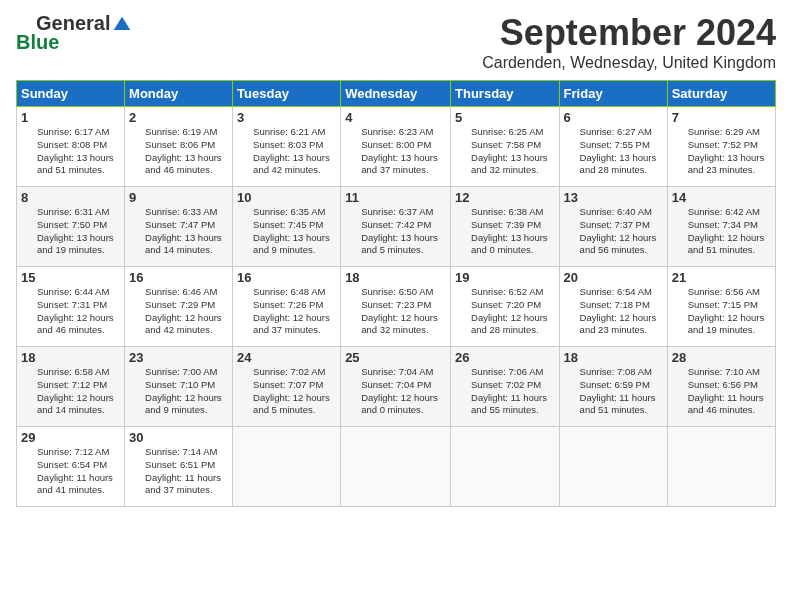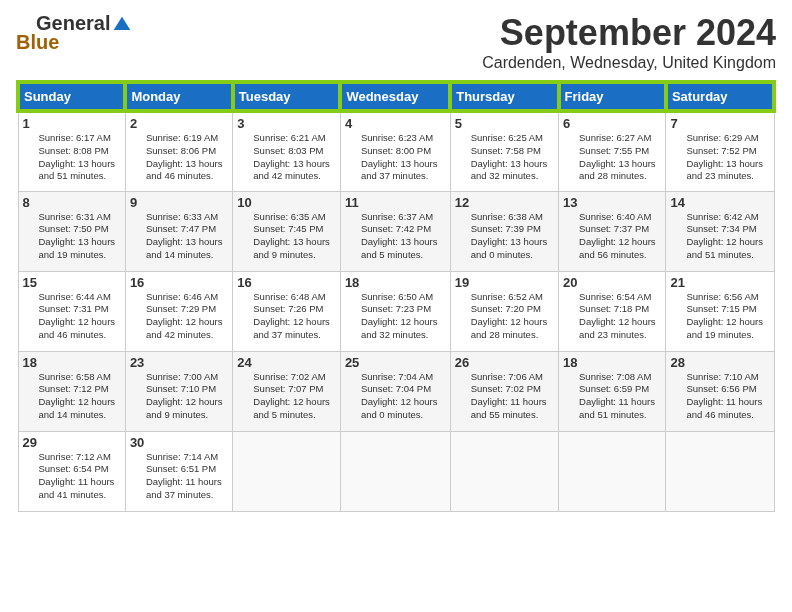--- a/index.html
+++ b/index.html
@@ -28,21 +28,21 @@
     }
     .logo-text {
       display: flex;
       align-items: flex-end;
       font-size: 20px;
       font-weight: bold;
       color: #333;
       margin-left: 20px;
     }
     .logo-general { color: #333; }
-    .logo-blue { color: #a16207; }
+    .logo-blue { color: #15803d; }
     .logo-icon {
       width: 20px;
       height: 20px;
       margin-left: 2px;
     }
     .title-block {
       text-align: right;
     }
     .month-title {
       font-size: 36px;
@@ -58,21 +58,21 @@
       border-collapse: collapse;
       font-size: 11px;
     }
     .calendar-table th {
       background-color: #1a6fc4;
       color: white;
       padding: 5px 4px;
       text-align: left;
       font-size: 13px;
       font-weight: bold;
-      border: 4px solid #84cc16;
+      border: 1px solid #84cc16;
     }
     .calendar-table td {
       border: 1px solid #ccc;
       vertical-align: top;
       padding: 3px 4px;
       height: 80px;
       width: 113px;
       background: #fff;
     }
     .calendar-table tr:nth-child(even) td {

